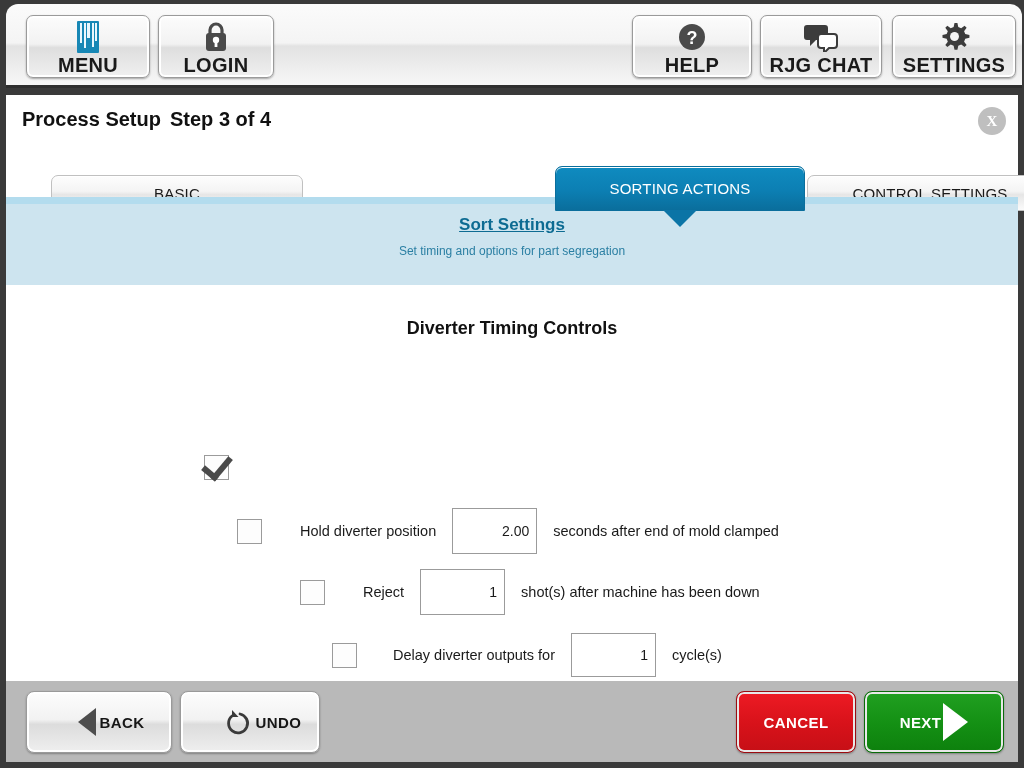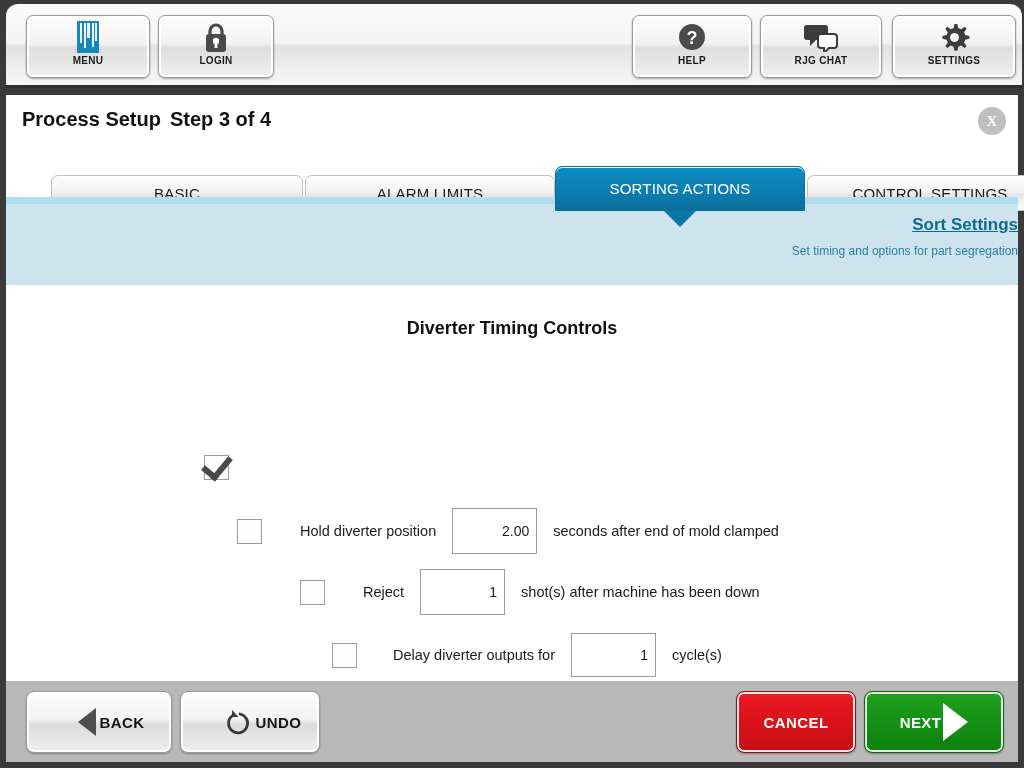--- a/index.html
+++ b/index.html
@@ -25,21 +25,21 @@
     position: absolute; top: 11px; height: 63px;
     background: linear-gradient(to bottom, #fcfcfc 0%, #f2f2f2 46%, #dedede 52%, #f0f0f0 100%);
     border: 1px solid #9a9a9a;
     border-radius: 7px;
     box-shadow: inset 0 0 0 2px #ffffff, 0 1px 2px rgba(0,0,0,.32);
     display: flex; flex-direction: column; align-items: center; justify-content: flex-start;
     padding-top: 4px;
     cursor: pointer;
   }
   .tb-btn .tb-label {
-    font-size: 10px; font-weight: bold; color: #1a1a1a; letter-spacing: .3px;
+    font-size: 20px; font-weight: bold; color: #1a1a1a; letter-spacing: .3px;
     margin-top: 1px;
   }
   .tb-icon { height: 34px; display: flex; align-items: center; justify-content: center; }
 
   #btn-menu  { left: 20px;  width: 124px; }
   #btn-login { left: 152px; width: 116px; }
   #btn-help  { left: 626px; width: 120px; }
   #btn-chat  { left: 754px; width: 122px; }
   #btn-settings { left: 886px; width: 124px; }
 
@@ -106,21 +106,21 @@
   #tab-basic    { left: 8px;   width: 252px; }
   #tab-alarm    { left: 262px; width: 250px; }
   #tab-sorting  { left: 512px; width: 250px; }
   #tab-control  { left: 764px; width: 246px; }
 
   
   #banner {
     position: absolute; left: 0; top: 102px; width: 1012px; height: 88px;
     background: #cde4ef;
     border-top: 7px solid #b3dcee;
-    text-align: right;
+    text-align: center;
   }
   #banner-title {
     margin-top: 11px;
     font-size: 17px; font-weight: bold; color: #0d6b92;
     text-decoration: underline;
   }
   #banner-sub {
     margin-top: 9px;
     font-size: 12px; color: #2a7fa3;
   }
@@ -296,21 +296,20 @@
 <div id="panel">
 
   <div id="page-header">
     <div id="page-title">Process Setup</div>
     <div id="page-step">Step 3 of 4</div>
     <div id="close-btn">X</div>
   </div>
 
   <div id="tabs">
     <div class="tab" id="tab-basic">BASIC</div>
-    <div class="tab" id="tab-alarm">ALARM LIMITS</div>
     <div class="tab active" id="tab-sorting">SORTING ACTIONS</div>
     <div class="tab" id="tab-control">CONTROL SETTINGS</div>
   </div>
 
   <div id="banner">
     <div id="banner-title">Sort Settings</div>
     <div id="banner-sub">Set timing and options for part segregation</div>
   </div>
 
   <div id="body-area">

